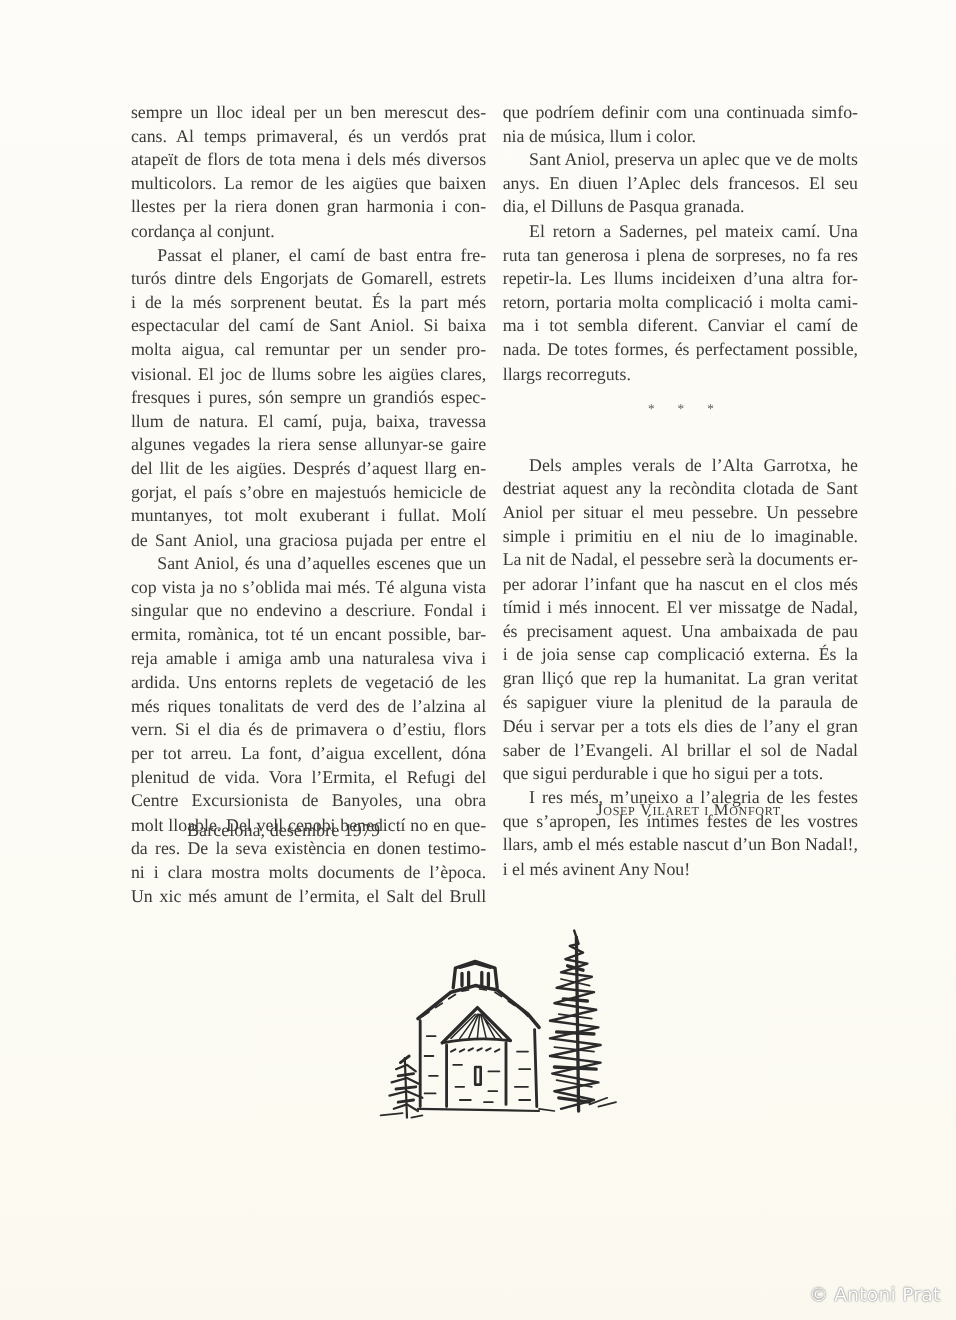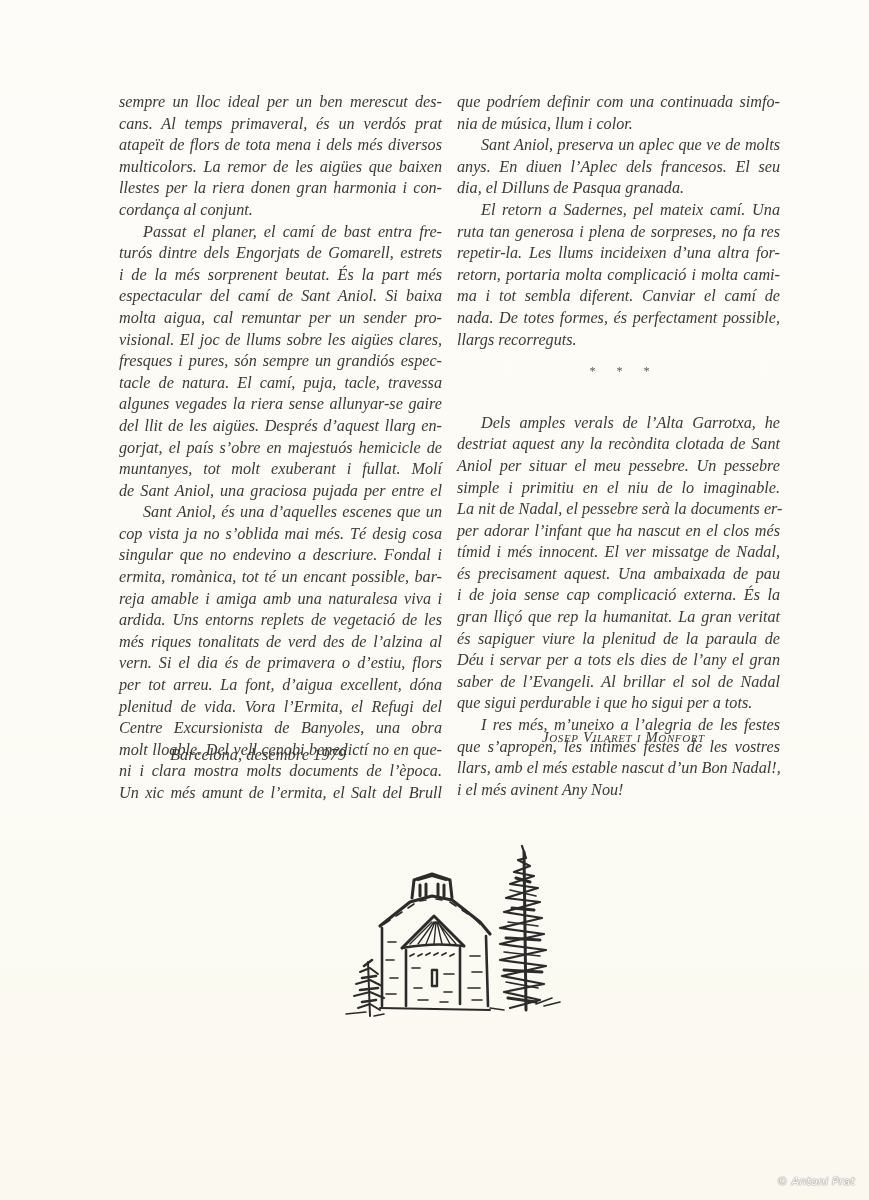--- a/index.html
+++ b/index.html
@@ -13,21 +13,20 @@
       position: relative;
       overflow: hidden;
       font-family: "Liberation Serif", "DejaVu Serif", serif;
       color: #3a3a3a;
     }
     .page {
       position: absolute;
       left: 0; top: 0;
       width: 869px; height: 1200px;
       background: linear-gradient(180deg, #fdfcf8 0%, #fcfbf5 60%, #fbf9ef 100%);
-      font-style: italic;
     }
     .column {
       position: absolute;
       top: 92px;
       width: 323px;
       font-size: 16.2px;
       line-height: 21.6px;
       text-align: justify;
       hyphens: manual;
       letter-spacing: 0;
@@ -83,21 +82,21 @@
       left: 340px;
       top: 838px;
       width: 225px;
       height: 180px;
     }
     .watermark {
       position: absolute;
       right: 14px;
       bottom: 12px;
       font-family: "DejaVu Sans", sans-serif;
-      font-size: 11px;
+      font-size: 17px;
       color: #ffffff;
       text-shadow: 0 0 2px #8a8a8a, 0 0 1px #6a6a6a;
       letter-spacing: 0.2px;
     }
   </style>
 </head>
 <body>
 
 <div class="page">
 
@@ -111,40 +110,41 @@
         <span class="line last">cordança al conjunt.</span>
       </p>
       <p>
         <span class="line ind">Passat el planer, el camí de bast entra fre-</span>
         <span class="line">turós dintre dels Engorjats de Gomarell, estrets</span>
         <span class="line">i de la més sorprenent beutat. És la part més</span>
         <span class="line">espectacular del camí de Sant Aniol. Si baixa</span>
         <span class="line">molta aigua, cal remuntar per un sender pro-</span>
         <span class="line">visional. El joc de llums sobre les aigües clares,</span>
         <span class="line">fresques i pures, són sempre un grandiós espec-</span>
-        <span class="line">tacle de natura. El camí, puja, tacle, travessa</span>
+        <span class="line">llum de natura. El camí, puja, baixa, travessa</span>
         <span class="line">algunes vegades la riera sense allunyar-se gaire</span>
         <span class="line">del llit de les aigües. Després d’aquest llarg en-</span>
         <span class="line">gorjat, el país s’obre en majestuós hemicicle de</span>
         <span class="line">muntanyes, tot molt exuberant i fullat. Molí</span>
         <span class="line">de Sant Aniol, una graciosa pujada per entre el</span>
       </p>
       <p>
         <span class="line ind">Sant Aniol, és una d’aquelles escenes que un</span>
-        <span class="line">cop vista ja no s’oblida mai més. Té desig cosa</span>
+        <span class="line">cop vista ja no s’oblida mai més. Té alguna vista</span>
         <span class="line">singular que no endevino a descriure. Fondal i</span>
         <span class="line">ermita, romànica, tot té un encant possible, bar-</span>
         <span class="line">reja amable i amiga amb una naturalesa viva i</span>
         <span class="line">ardida. Uns entorns replets de vegetació de les</span>
         <span class="line">més riques tonalitats de verd des de l’alzina al</span>
         <span class="line">vern. Si el dia és de primavera o d’estiu, flors</span>
         <span class="line">per tot arreu. La font, d’aigua excellent, dóna</span>
         <span class="line">plenitud de vida. Vora l’Ermita, el Refugi del</span>
         <span class="line">Centre Excursionista de Banyoles, una obra</span>
         <span class="line">molt lloable. Del vell cenobi benedictí no en que-</span>
+        <span class="line">da res. De la seva existència en donen testimo-</span>
         <span class="line">ni i clara mostra molts documents de l’època.</span>
         <span class="line">Un xic més amunt de l’ermita, el Salt del Brull</span>
       </p>
     </div>
 
   <div class="column col-right" id="right-col">
     <div id="right-before">
         <p>
           <span class="line">que podríem definir com una continuada simfo-</span>
           <span class="line last">nia de música, llum i color.</span>

